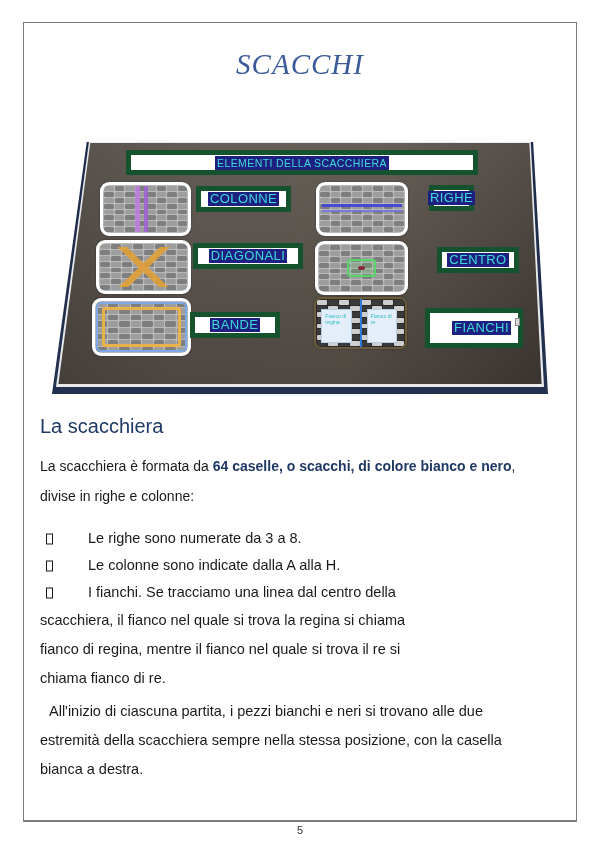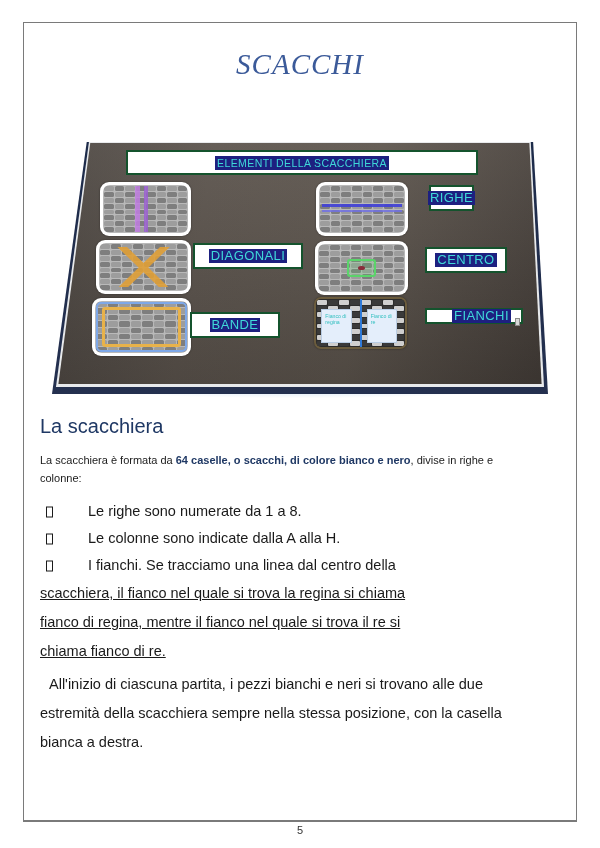--- a/index.html
+++ b/index.html
@@ -90,21 +90,21 @@
     content: "";
     position: absolute;
     inset: 0;
     background: linear-gradient(175deg, rgba(255,255,255,0.07) 0%, rgba(0,0,0,0.18) 100%);
   }
 
   
   .label-box {
     position: absolute;
     background: #ffffff;
-    border: 2px solid #14532d;
+    border: 5px solid #14532d;
     box-sizing: border-box;
     display: flex;
     align-items: center;
     justify-content: center;
   }
   .label-hl {
     background: #1d2080;
     color: #3fd8d8;
     font-size: 11px;
     letter-spacing: 0.4px;
@@ -118,22 +118,22 @@
     width: 352px;
     height: 25px;
   }
   #title-box .label-hl { font-size: 10.5px; }
 
   
   #lbl-colonne   { left: 158px; top: 46px;  width: 95px;  height: 26px; }
   #lbl-diagonali { left: 155px; top: 103px; width: 110px; height: 26px; }
   #lbl-bande     { left: 152px; top: 172px; width: 90px; height: 26px; }
   #lbl-righe     { left: 391px; top: 45px;  width: 45px;  height: 26px; }
-  #lbl-centro    { left: 387px; top: 107px; width: 82px;  height: 26px; }
-  #lbl-fianchi   { left: 387px; top: 168px; width: 98px;  height: 16px; padding-left: 15px; }
+  #lbl-centro    { left: 399px; top: 107px; width: 82px;  height: 26px; }
+  #lbl-fianchi   { left: 387px; top: 168px; width: 98px;  height: 40px; padding-left: 15px; }
 
   #lbl-colonne .label-hl,
   #lbl-diagonali .label-hl,
   #lbl-bande .label-hl,
   #lbl-righe .label-hl,
   #lbl-centro .label-hl,
   #lbl-fianchi .label-hl { font-size: 13px; }
 
   
   #fianchi-nub {
@@ -266,22 +266,22 @@
     width: 490px;
     color: #000000;
   }
   #heading-scacchiera {
     color: #1f3864;
     font-size: 20px;
     line-height: 22px;
     margin-bottom: 14px;
   }
   #intro-paragraph {
-    font-size: 11px;
-    line-height: 18px;
+    font-size: 14px;
+    line-height: 30px;
     color: #1a1a1a;
   }
   #intro-paragraph b {
     color: #1f3864;
     font-weight: bold;
   }
   #bullet-list {
     margin: 8px 0 0 0;
     padding: 0;
     list-style: none;
@@ -296,21 +296,21 @@
   #bullet-list li .tofu {
     position: absolute;
     left: 6px;
     top: 50%;
     transform: translateY(-50%);
     width: 7px;
     height: 11px;
     border: 1px solid #1a1a1a;
     box-sizing: border-box;
   }
-  #bullet-list li.wrap { padding-left: 0; line-height: 29px; text-decoration: underline; }
+  #bullet-list li.wrap { padding-left: 0; line-height: 29px; }
   #closing-paragraph {
     font-size: 14.5px;
     line-height: 29px;
     color: #1a1a1a;
     margin-top: 4px;
     text-indent: 9px;
   }
 
   
   #footer-rule {
@@ -768,20 +768,23 @@
         <div class="sq"></div>
         <div class="sq light"></div>
         <div class="sq"></div>
         <div class="sq light"></div>
       <div id="fianchi-divider"></div>
       <div class="fianco-tag" id="fianco-regina">Fianco di regina</div>
       <div class="fianco-tag" id="fianco-re">Fianco di re</div>
     </div>
   </div>
 
+  <div class="label-box" id="lbl-colonne">
+    <span class="label-hl">COLONNE</span>
+  </div>
   <div class="label-box" id="lbl-diagonali">
     <span class="label-hl">DIAGONALI</span>
   </div>
   <div class="label-box" id="lbl-bande">
     <span class="label-hl">BANDE</span>
   </div>
   <div class="label-box" id="lbl-righe">
     <span class="label-hl">RIGHE</span>
   </div>
   <div class="label-box" id="lbl-centro">
@@ -795,21 +798,21 @@
 
 <div id="body-text">
 
   <div id="heading-scacchiera">La scacchiera</div>
 
   <p id="intro-paragraph"><span>La scacchiera è formata da </span><b>64 caselle, o scacchi, di colore bianco e nero</b><span>, divise in righe e colonne:</span></p>
 
   <ul id="bullet-list">
     <li>
       <span class="tofu"></span>
-      <span>Le righe sono numerate da 1 a 8.</span>
+      <span>Le righe sono numerate da 3 a 8.</span>
     </li>
     <li>
       <span class="tofu"></span>
       <span>Le colonne sono indicate dalla A alla H.</span>
     </li>
     <li>
       <span class="tofu"></span>
       <span>I fianchi. Se tracciamo una linea dal centro della</span>
     </li>
     <li class="wrap">scacchiera, il fianco nel quale si trova la regina si chiama</li>

